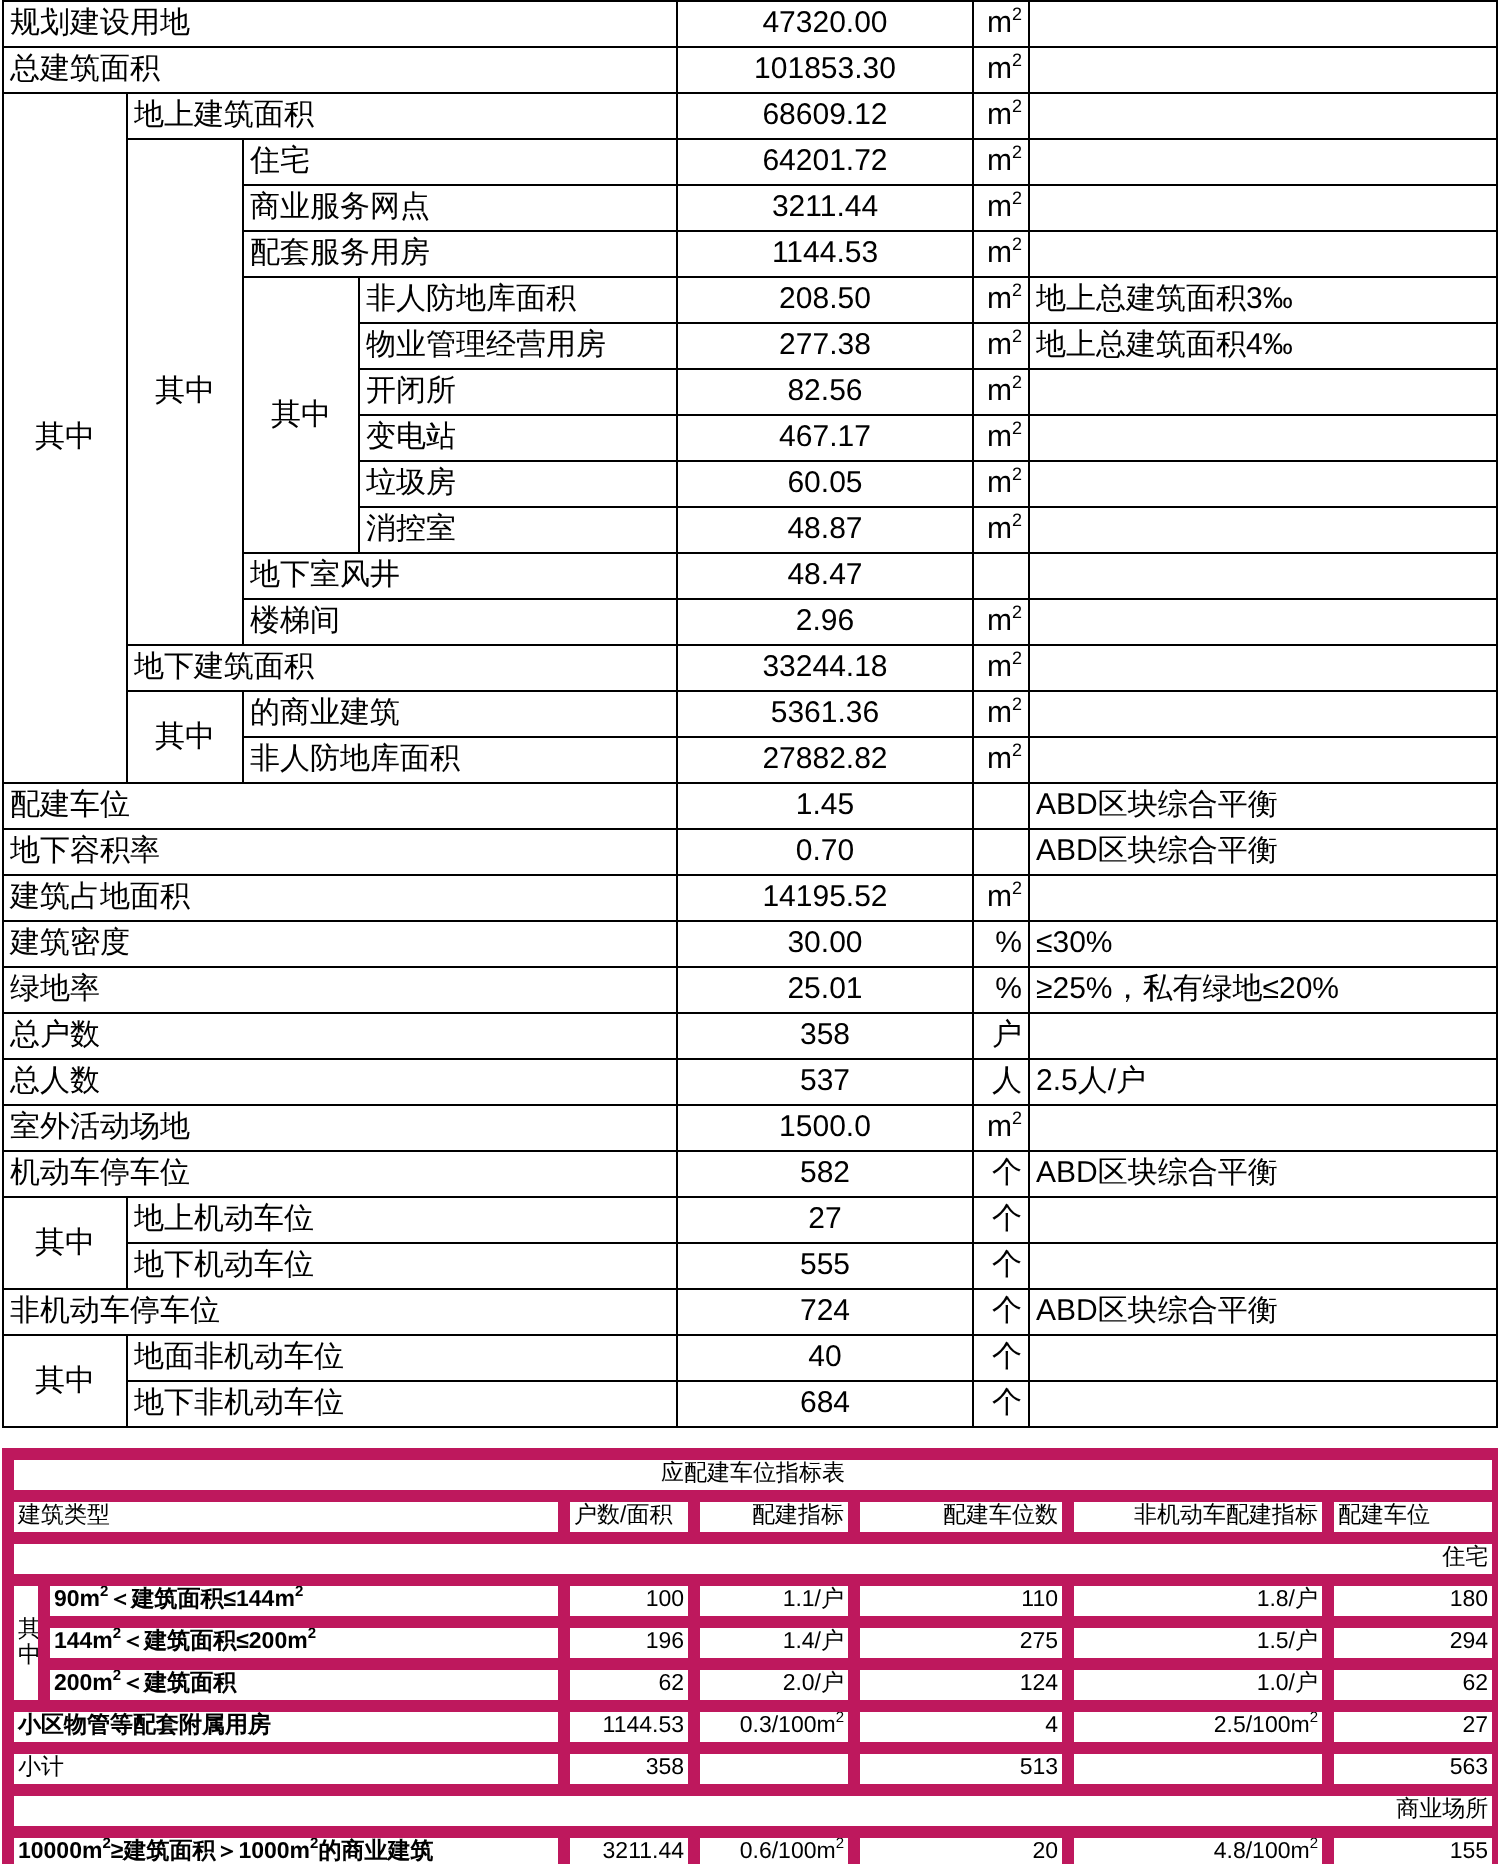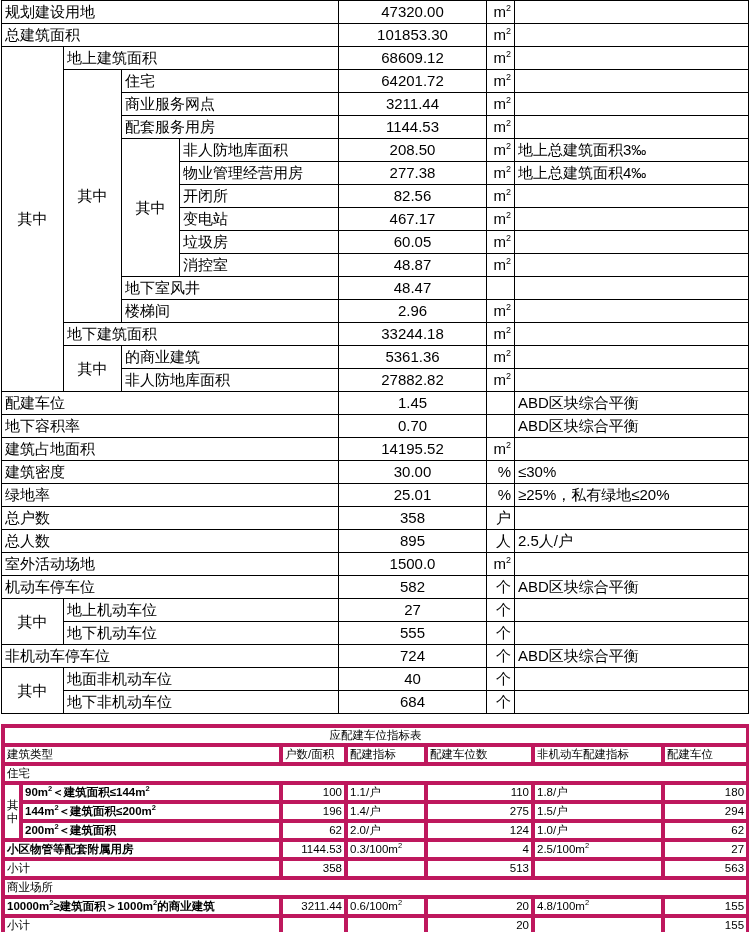--- a/index.html
+++ b/index.html
@@ -66,39 +66,39 @@
   
   .spacer { height: 10px; }
 
   table.park {
     border-collapse: collapse;
     table-layout: fixed;
     width: 747px;
     margin: 0 1px;
   }
   table.park td {
-    border: 4px solid #be185d;
+    border: 6px solid #be185d;
     font-size: 11.5px;
     line-height: 1.05;
     height: 15px;
     padding: 0 2px;
     vertical-align: middle;
     white-space: nowrap;
     overflow: hidden;
   }
   col.p1 { width: 18px; }
   col.p2 { width: 260px; }
   col.p3 { width: 65px; }
   col.p4 { width: 80px; }
   col.p5 { width: 107px; }
   col.p6 { width: 130px; }
   col.p7 { width: 85px; }
 
   td.pcenter { text-align: left; margin-top: 31px; }
-  td.pleft { text-align: left; }
+  td.pleft { text-align: right; }
   td.pright { text-align: right; padding-right: 3px; }
   td.pindent { text-align: left; padding-left: 14px; font-weight: bold; }
   td.ptitle { text-align: center; font-size: 11.5px; }
   .vert {
     text-align: center;
     vertical-align: middle;
     font-size: 11.5px;
     line-height: 1.0;
   }
   .tiny sup { font-size: 7.5px; vertical-align: super; line-height: 0; }
@@ -274,21 +274,21 @@
 
       <tr>
         <td class="label" colspan="4">总户数</td>
         <td class="val">358</td>
         <td class="unit">户</td>
         <td class="note"></td>
       </tr>
 
       <tr>
         <td class="label" colspan="4">总人数</td>
-        <td class="val">895</td>
+        <td class="val">537</td>
         <td class="unit">人</td>
         <td class="note">2.5人/户</td>
       </tr>
 
       <tr>
         <td class="label" colspan="4">室外活动场地</td>
         <td class="val">1500.0</td>
         <td class="unit sup">m<sup>2</sup></td>
         <td class="note"></td>
       </tr>

